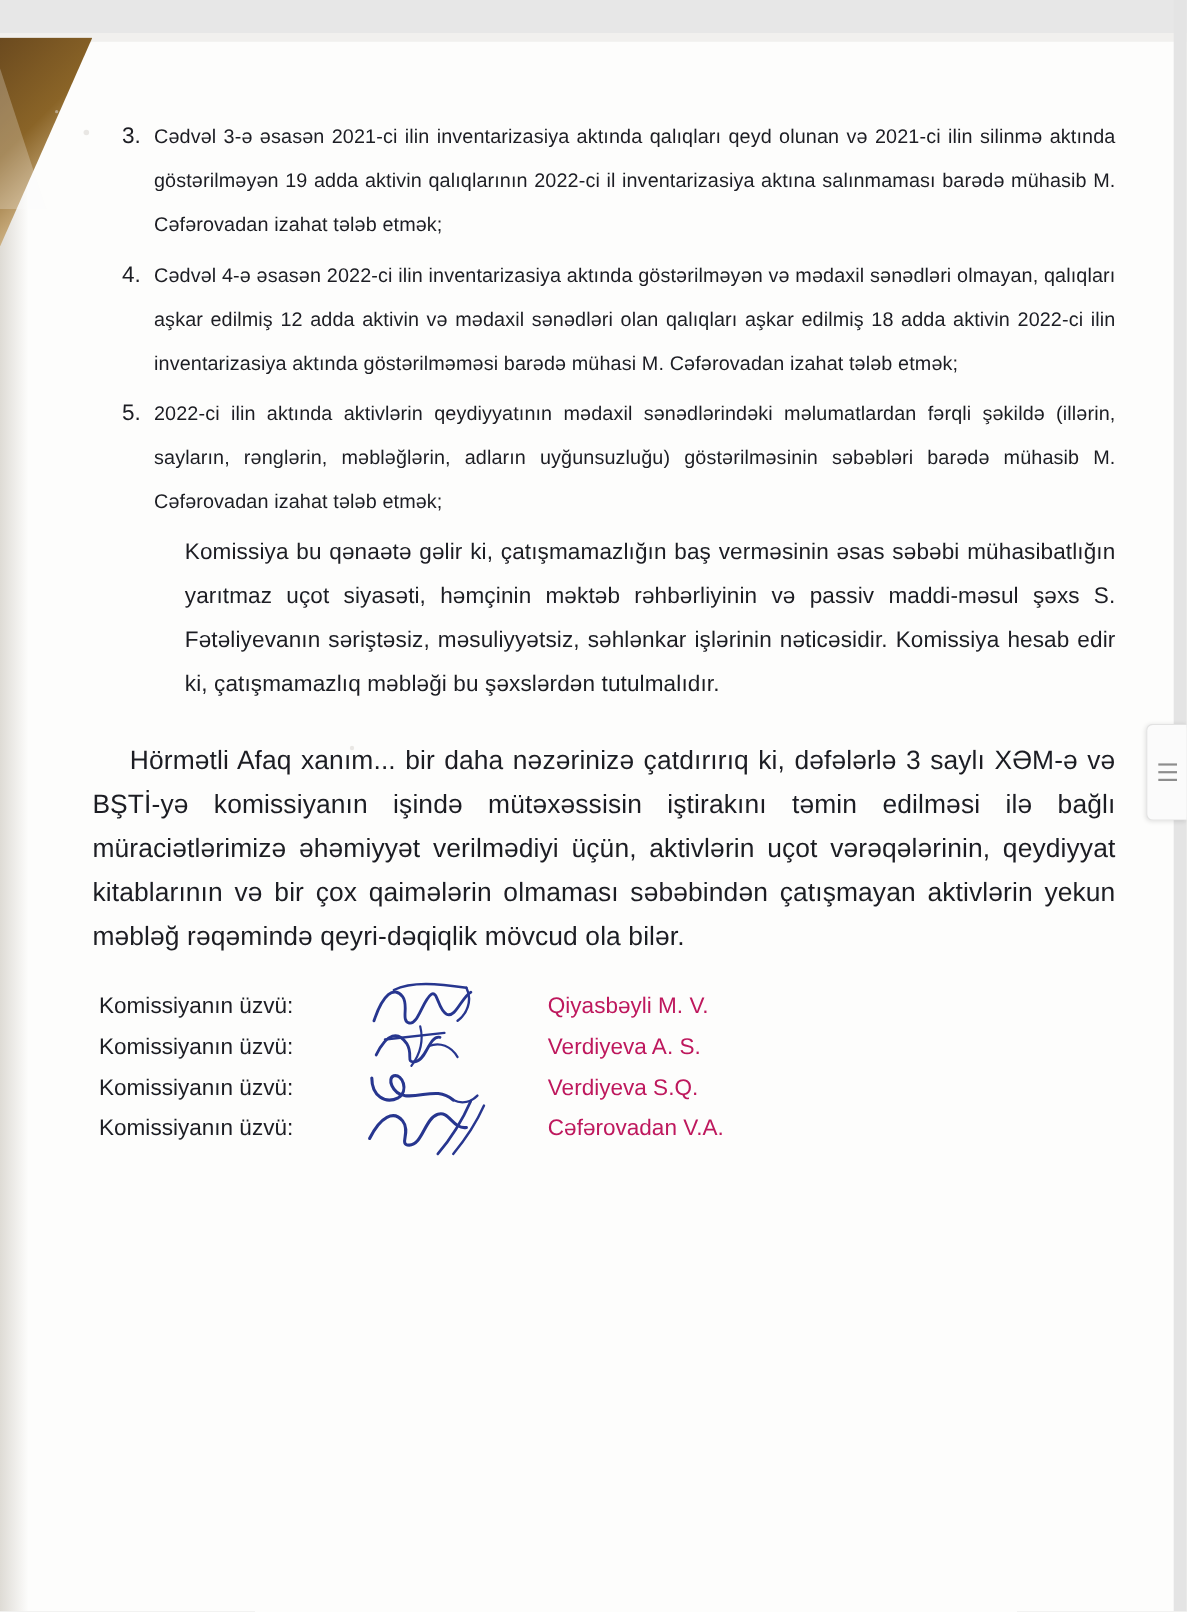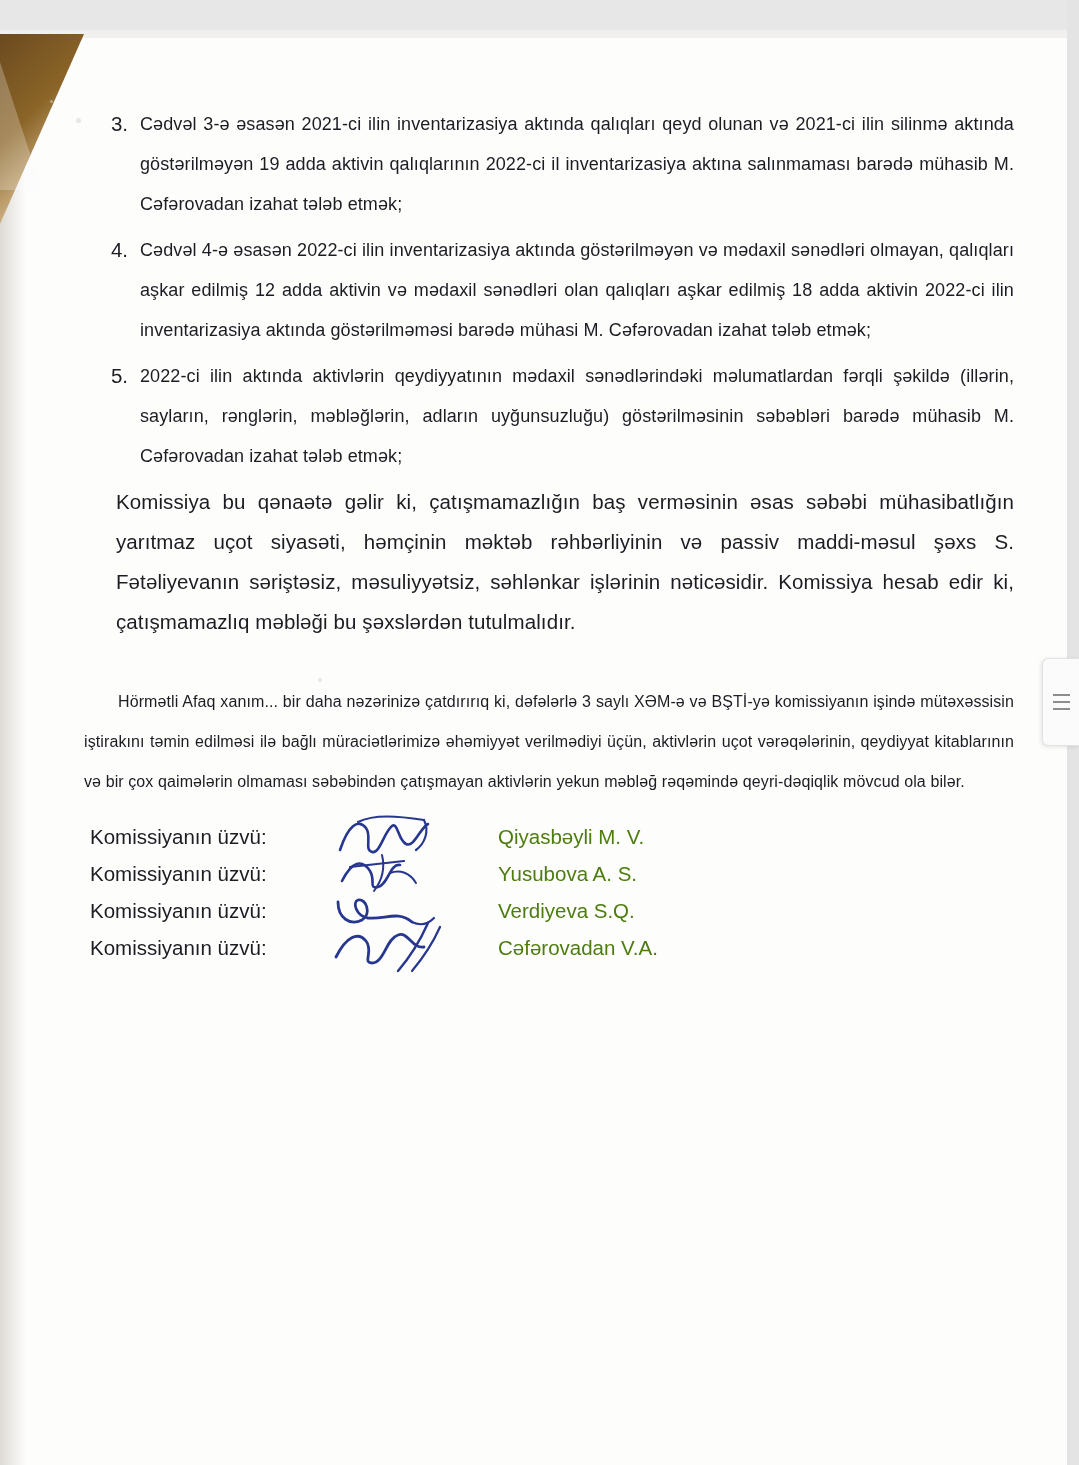--- a/index.html
+++ b/index.html
@@ -94,32 +94,32 @@
   }
   .num-text {
     flex: 1 1 auto;
     font-size: 18px;
     line-height: 40px;
     text-align: justify;
     text-justify: inter-word;
     letter-spacing: 0.1px;
   }
   .para-indent {
-    margin-left: 32px;
+    margin-left: 84px;
     font-size: 20.5px;
     line-height: 40px;
     text-align: justify;
     text-justify: inter-word;
     letter-spacing: 0.1px;
     margin-top: 2px;
   }
   .para-closing {
-    margin-top: 40px;
+    margin-top: 30px;
     margin-left: 0;
-    font-size: 16px;
+    font-size: 24px;
     line-height: 40px;
     text-align: justify;
     text-justify: inter-word;
     letter-spacing: 0.1px;
     text-indent: 34px;
   }
 
   
   .sig-block {
     margin-left: 6px;
@@ -143,21 +143,21 @@
     overflow: visible;
   }
   .sig-scribble svg {
     position: absolute;
     left: -8px;
     top: -12px;
     overflow: visible;
   }
   .sig-name {
     font-size: 20.5px;
-    color: #4d7c0f;
+    color: #be185d;
     white-space: nowrap;
     padding-left: 6px;
   }
 
   
   .edge-widget {
     position: absolute;
     right: 0;
     top: 658px;
     width: 36px;
@@ -244,21 +244,21 @@
       <div class="sig-row">
         <span class="sig-role">Komissiyanın üzvü:</span>
         <span class="sig-scribble">
           <svg width="170" height="62" viewBox="0 0 170 62">
             <path d="M14 38 C24 18, 34 16, 42 28 C48 38, 40 46, 50 44 C60 42, 62 20, 72 22" stroke="#27368f" stroke-width="2.6" stroke-linecap="round" fill="none"></path>
             <path d="M22 24 L76 18" stroke="#27368f" stroke-width="2.2" stroke-linecap="round"></path>
             <path d="M54 12 C58 28, 52 40, 46 48" stroke="#27368f" stroke-width="2" stroke-linecap="round" fill="none"></path>
             <path d="M62 30 C72 26, 82 30, 88 40" stroke="#27368f" stroke-width="2" stroke-linecap="round" fill="none"></path>
           </svg>
         </span>
-        <span class="sig-name">Yusubova A. S.</span>
+        <span class="sig-name">Verdiyeva A. S.</span>
       </div>
 
       <div class="sig-row">
         <span class="sig-role">Komissiyanın üzvü:</span>
         <span class="sig-scribble">
           <svg width="170" height="62" viewBox="0 0 170 62">
             <path d="M10 22 C10 38, 22 46, 34 40 C44 34, 38 18, 30 20 C24 22, 28 36, 40 38 C56 40, 70 30, 84 42" stroke="#27368f" stroke-width="2.8" stroke-linecap="round" fill="none"></path>
             <path d="M84 42 C92 46, 100 44, 106 38" stroke="#27368f" stroke-width="2.2" stroke-linecap="round" fill="none"></path>
           </svg>
         </span>

